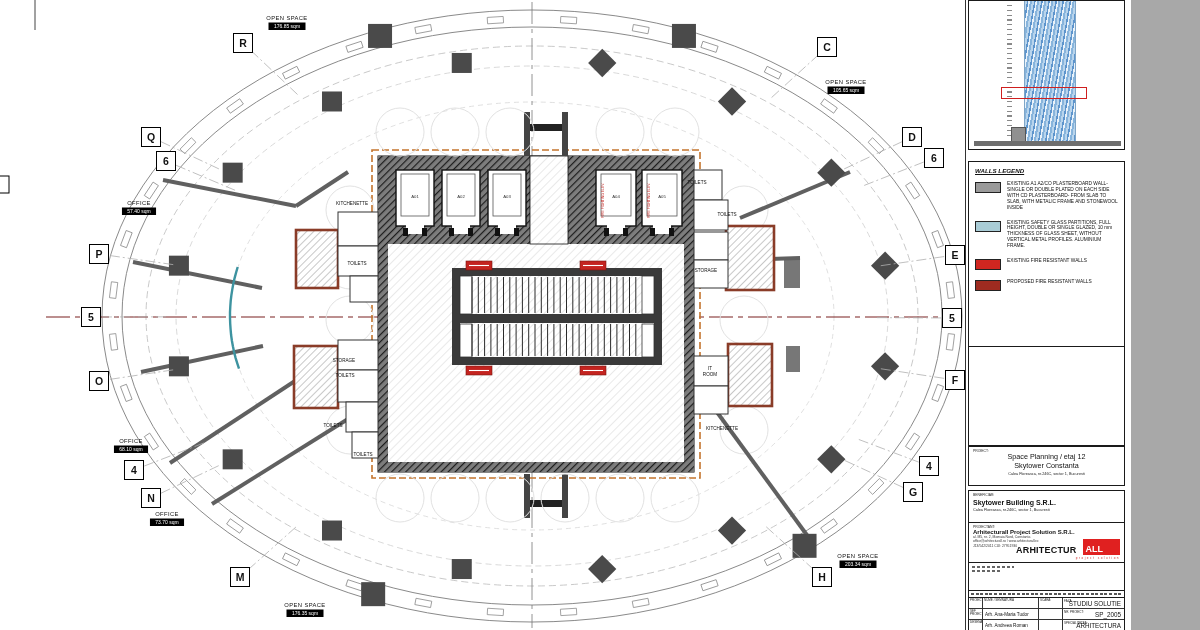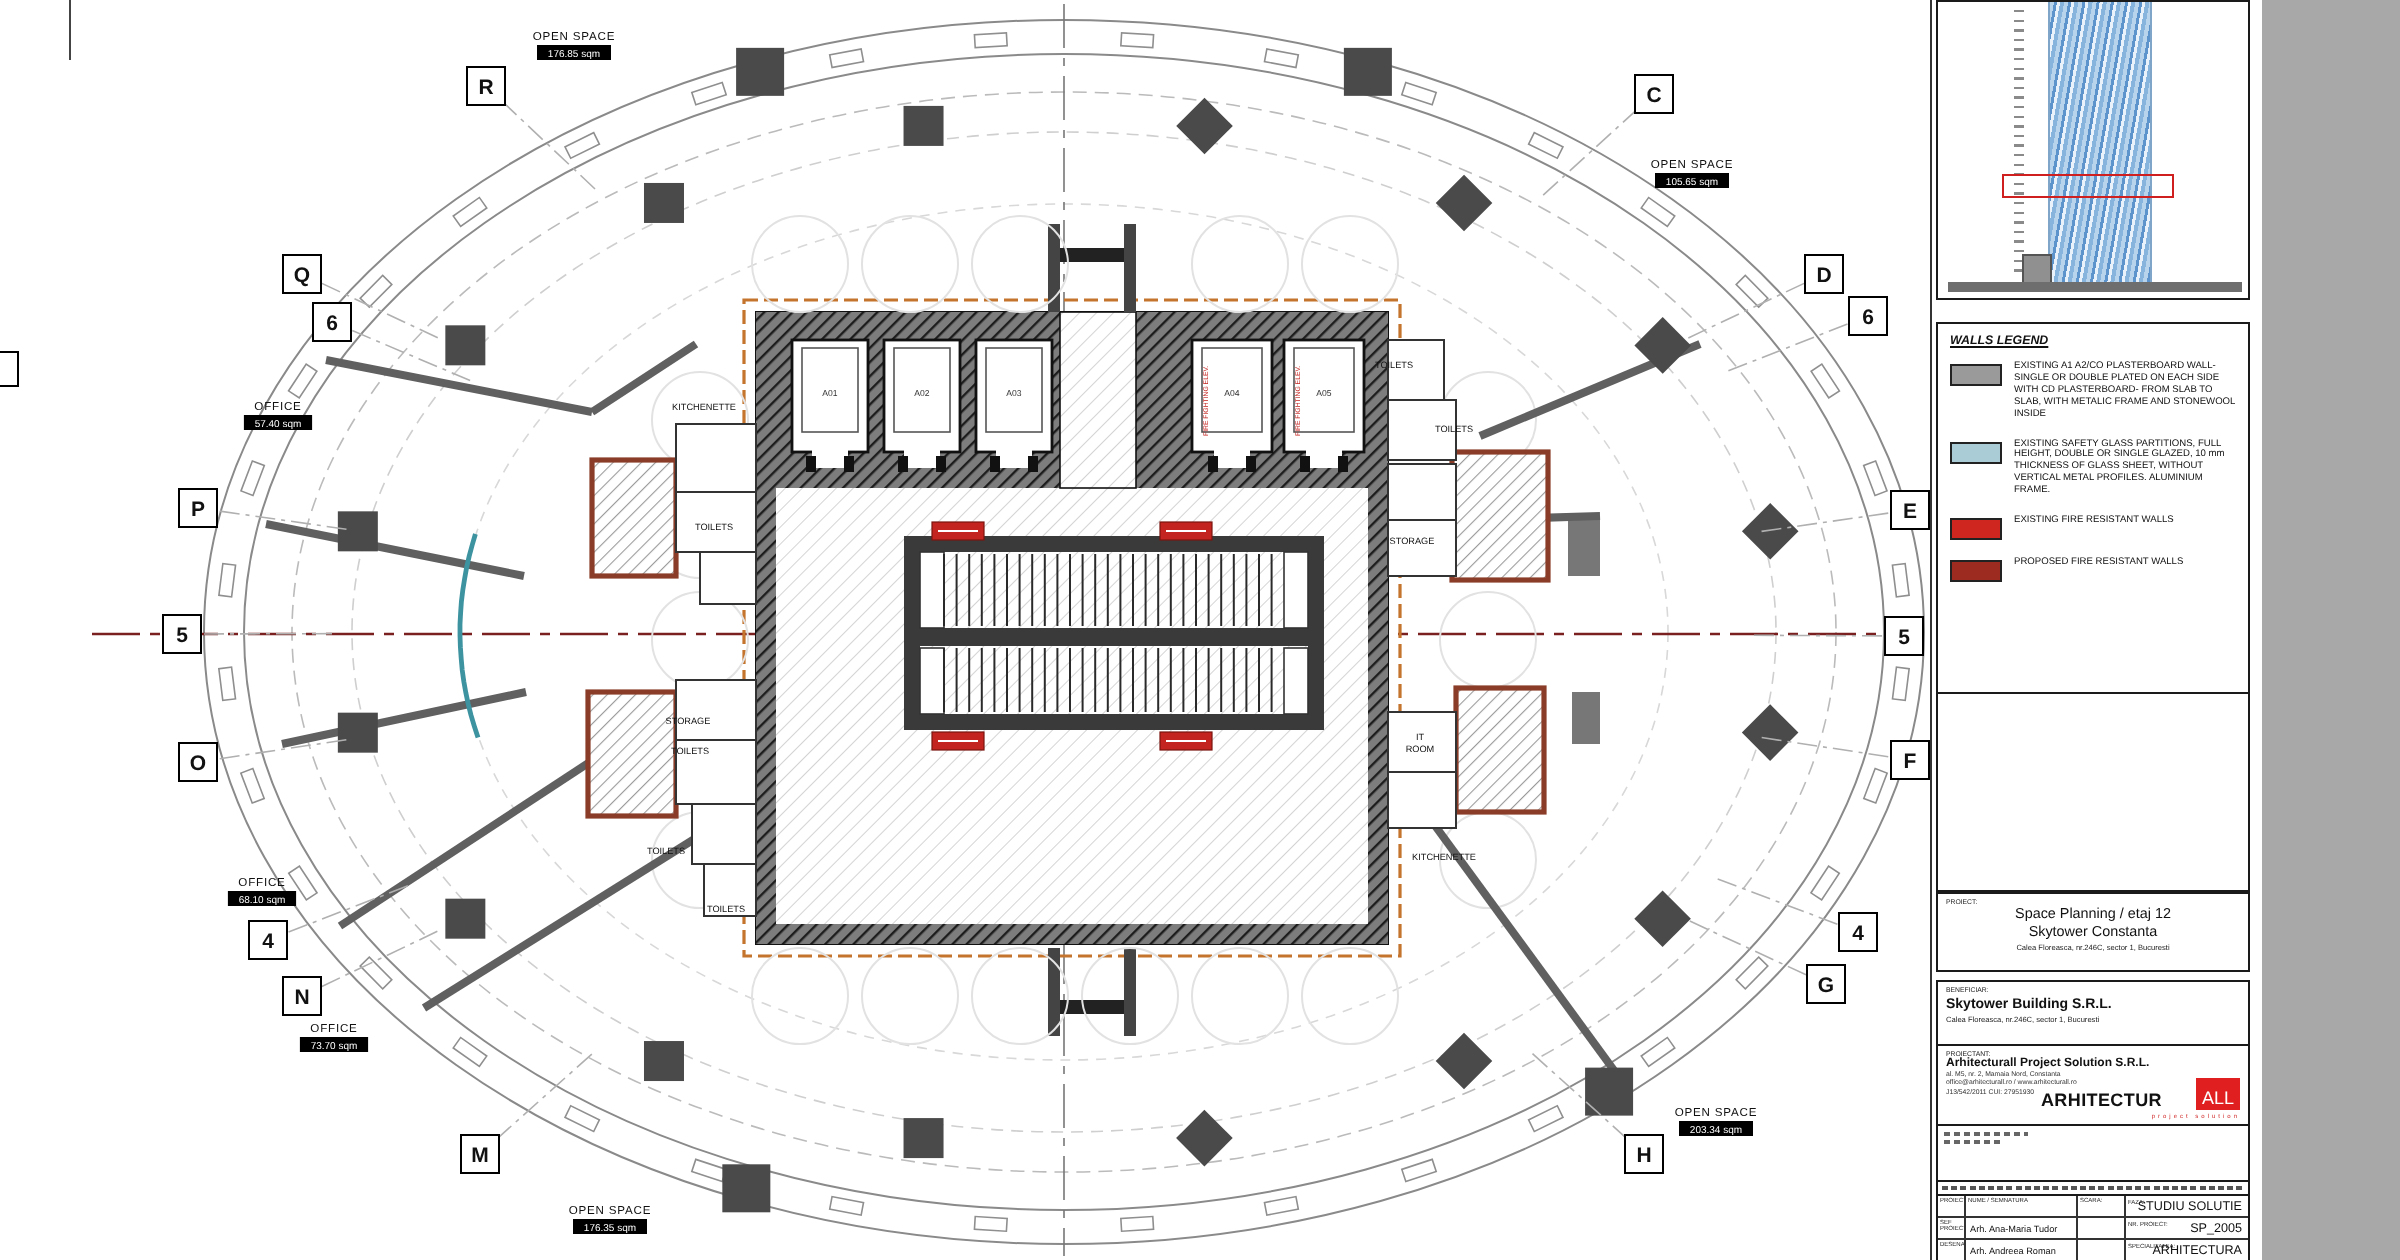--- a/index.html
+++ b/index.html
@@ -34,22 +34,22 @@
   .paddr{font-size:3.8px;color:#222;margin-top:2px;}
   .client{top:490px;height:33px;}
   .bname{font-size:7px;font-weight:bold;color:#111;margin-top:2px;}
   .baddr{font-size:3.8px;color:#222;margin-top:2px;}
   .designer{top:522px;height:41px;}
   .dname{font-size:6px;font-weight:bold;color:#111;}
   .dline{font-size:3.4px;color:#333;line-height:4.4px;}
   .logo{position:absolute;right:4px;bottom:2px;text-align:right;}
   .logo-row{display:flex;align-items:flex-end;justify-content:flex-end;}
   .logo-black{font-size:9px;font-weight:bold;color:#111;letter-spacing:0.2px;}
-  .logo-red{display:inline-block;background:#e02020;color:#fff;font-size:9px;font-weight:normal;
-    padding:5px 3px 1px 3px;margin-left:17px;}
+  .logo-red{display:inline-block;background:#e02020;color:#fff;font-size:9px;font-weight:bold;
+    padding:5px 17px 1px 3px;margin-left:6px;}
   .logo-sub{font-size:3px;color:#cf1f1f;letter-spacing:1.5px;margin-top:1px;}
   .mini{top:562px;height:29px;}
   .microbar{height:2.2px;margin:2.5px 0 0 3px;
     background:repeating-linear-gradient(90deg,#666 0 3px,transparent 3px 5px);}
   .w1{width:42px;}.w2{width:30px;}
   .discl{top:590px;height:8px;}
   .microline{height:2.4px;margin:2px 2px 0 2px;
     background:repeating-linear-gradient(90deg,#555 0 3px,transparent 3px 4.6px);}
   
   .tbl{top:597px;height:36px;display:grid;grid-template-columns:14px 56px 24px 1fr;grid-auto-rows:11px;}

